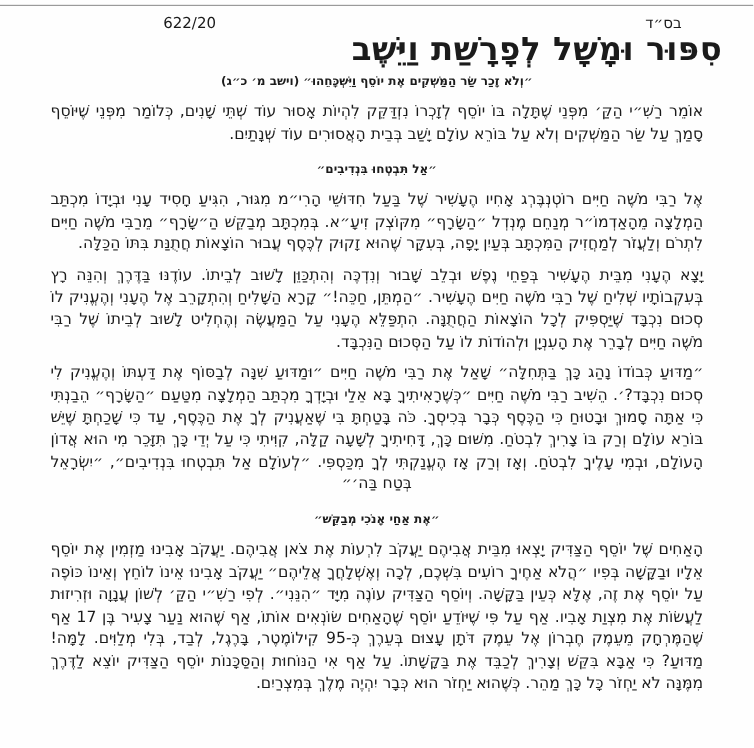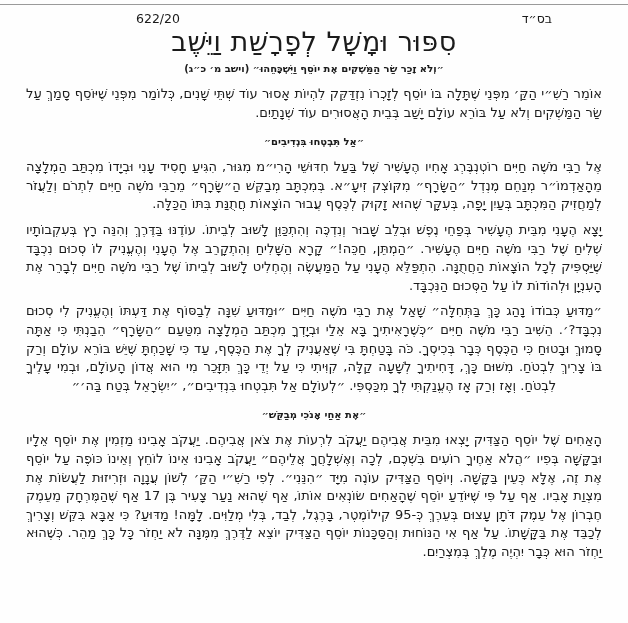--- a/index.html
+++ b/index.html
@@ -26,46 +26,45 @@
     }
     .meta-row {
       display: flex;
       justify-content: space-between;
       align-items: flex-start;
       font-size: 12.5px;
       line-height: 15px;
       padding-top: 3px;
     }
     .meta-row .bsd {
-      margin-right: 50px;
+      margin-right: 34px;
     }
     .meta-row .pagenum {
       margin-left: 110px;
       direction: ltr;
     }
     h1.title {
       margin: 1px 0 0 0;
-      text-align: center;
       font-size: 27px;
       line-height: 30px;
-      font-weight: normal;
+      font-weight: bold;
       letter-spacing: 0.5px;
     }
     .subtitle {
       text-align: center;
       font-size: 10px;
       line-height: 17px;
       font-weight: bold;
       margin: 3px 0 8px 0;
     }
     p.body {
       font-size: 13px;
       line-height: 18.6px;
       text-align: justify;
-      margin: 7px 0;
+      margin: 7px 16px;
     }
     p.center-last {
       text-align-last: center;
     }
     h2.section {
       text-align: center;
       font-size: 10px;
       line-height: 18px;
       font-weight: bold;
       margin: 11px 0 4px 0;

